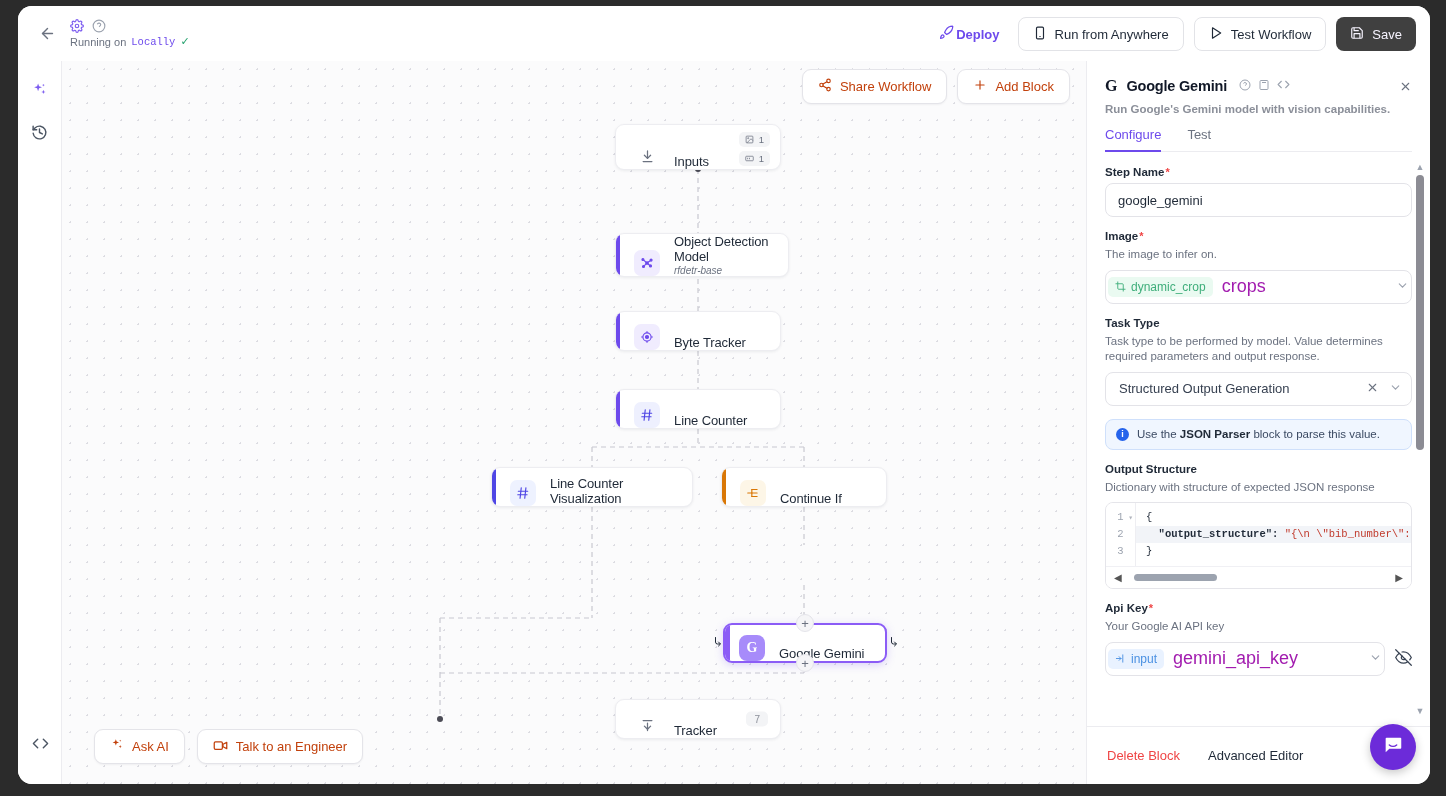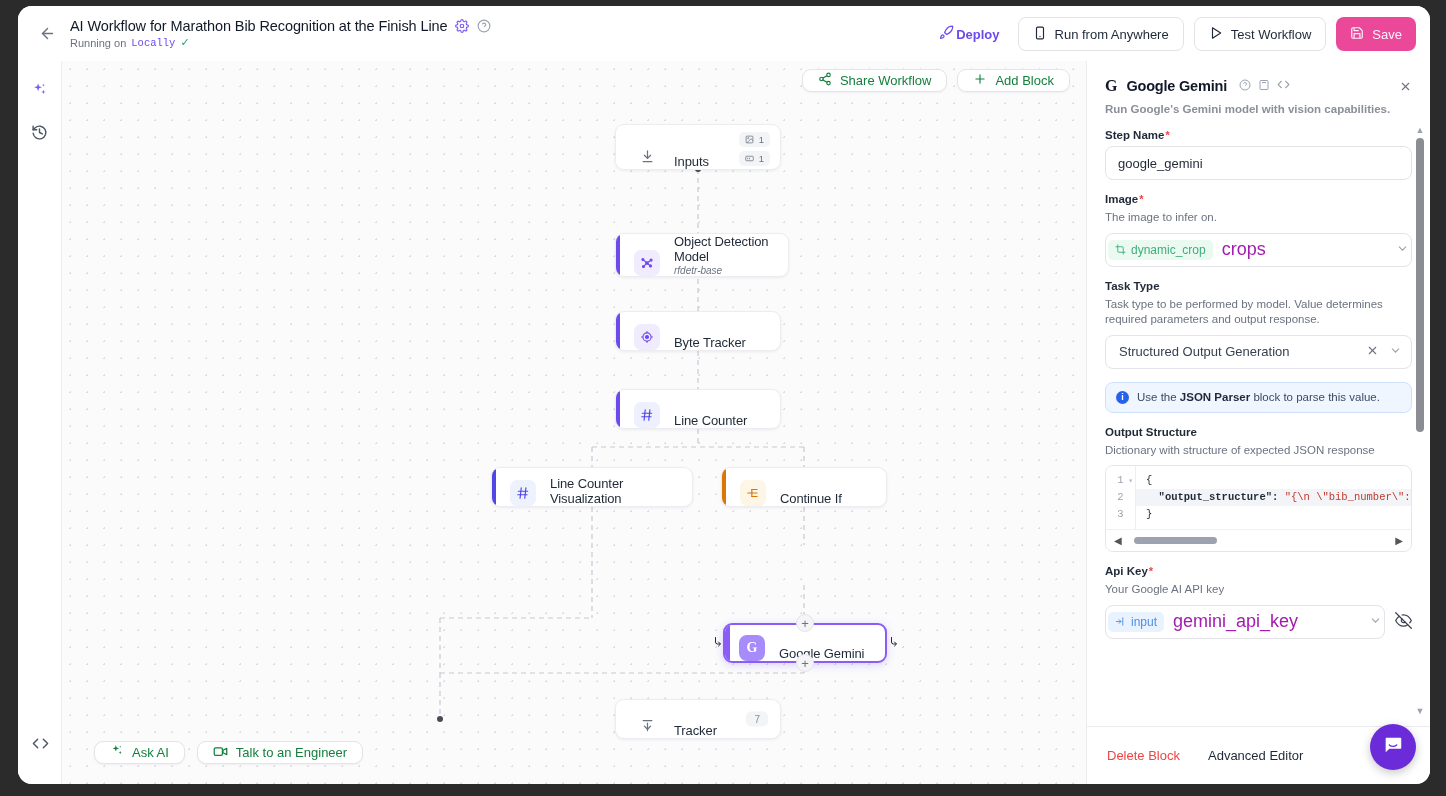--- a/index.html
+++ b/index.html
@@ -50,21 +50,21 @@
     padding: 6px 8px; cursor: pointer; background: none; border: none;
   }
   .tb-btn {
     display: flex; align-items: center; gap: 8px;
     height: 34px; padding: 0 14px;
     border: 1px solid #e2e3e7; border-radius: 8px;
     background: #fff; color: #1f2937; font-size: 13px; cursor: pointer;
     font-family: "Liberation Sans", sans-serif;
   }
   .tb-btn.primary {
-    background: #ec4899; border: none; color: #f7f4ff; font-weight: 500;
+    background: #404040; border: none; color: #f7f4ff; font-weight: 500;
   }
 
   
   .rail {
     position: absolute; left: 0; top: 55px; width: 44px; height: 723px;
     background: #fff; border-right: 1px solid #ececf0;
     display: flex; flex-direction: column; align-items: center; padding-top: 14px;
   }
   .rail-icon {
     width: 30px; height: 30px; margin-bottom: 12px; border-radius: 7px;
@@ -82,23 +82,23 @@
     background-image:
       radial-gradient(circle, #dcdce2 1px, transparent 1px);
     background-size: 17px 17px;
     overflow: hidden;
   }
   .canvas-topbtns {
     position: absolute; right: 16px; top: 8px; display: flex; gap: 10px; z-index: 6;
   }
   .canvas-btn {
     display: flex; align-items: center; gap: 8px;
-    height: 23px; padding: 0 15px;
+    height: 35px; padding: 0 15px;
     border: 1px solid #e4e4e9; border-radius: 9px;
-    background: #fff; color: #15803d; font-size: 13px; cursor: pointer;
+    background: #fff; color: #c2410c; font-size: 13px; cursor: pointer;
     box-shadow: 0 1px 2px rgba(16,24,40,.05);
     font-family: "Liberation Sans", sans-serif;
   }
   .canvas-bottombtns {
     position: absolute; left: 32px; bottom: 20px; display: flex; gap: 12px; z-index: 6;
   }
 
   
   .node {
     position: absolute;
@@ -272,21 +272,20 @@
 
   <div class="topbar">
     <div class="back-btn">
       <svg width="17" height="17" viewBox="0 0 24 24" fill="none" stroke="currentColor" stroke-width="2" stroke-linecap="round" stroke-linejoin="round">
           <line x1="19" y1="12" x2="5" y2="12"></line>
           <polyline points="12 19 5 12 12 5"></polyline>
         </svg>
     </div>
     <div class="title-wrap">
       <div class="title-row">
-        <div class="wf-title">AI Workflow for Marathon Bib Recognition at the Finish Line</div>
         <span class="title-icon">
           <svg width="14" height="14" viewBox="0 0 24 24" fill="none" stroke="currentColor" stroke-width="2">
               <circle cx="12" cy="12" r="3"></circle>
               <path d="M19.4 15a1.65 1.65 0 0 0 .33 1.82l.06.06a2 2 0 1 1-2.83 2.83l-.06-.06a1.65 1.65 0 0 0-1.82-.33 1.65 1.65 0 0 0-1 1.51V21a2 2 0 1 1-4 0v-.09A1.65 1.65 0 0 0 9 19.4a1.65 1.65 0 0 0-1.82.33l-.06.06a2 2 0 1 1-2.83-2.83l.06-.06A1.65 1.65 0 0 0 4.6 15a1.65 1.65 0 0 0-1.51-1H3a2 2 0 1 1 0-4h.09A1.65 1.65 0 0 0 4.6 9a1.65 1.65 0 0 0-.33-1.82l-.06-.06a2 2 0 1 1 2.83-2.83l.06.06A1.65 1.65 0 0 0 9 4.6a1.65 1.65 0 0 0 1-1.51V3a2 2 0 1 1 4 0v.09a1.65 1.65 0 0 0 1 1.51 1.65 1.65 0 0 0 1.82-.33l.06-.06a2 2 0 1 1 2.83 2.83l-.06.06A1.65 1.65 0 0 0 19.4 9V9a1.65 1.65 0 0 0 1.51 1H21a2 2 0 1 1 0 4h-.09a1.65 1.65 0 0 0-1.51 1z"></path>
             </svg>
         </span>
         <span class="title-icon muted">
           <svg width="14" height="14" viewBox="0 0 24 24" fill="none" stroke="currentColor" stroke-width="2">
               <circle cx="12" cy="12" r="10"></circle>
               <path d="M9.09 9a3 3 0 0 1 5.83 1c0 2-3 3-3 3"></path>
@@ -624,20 +623,24 @@
           </span>
         </span>
       </div>
       <div class="panel-close">
         <svg width="13" height="13" viewBox="0 0 24 24" fill="none" stroke="currentColor" stroke-width="2" stroke-linecap="round">
             <line x1="18" y1="6" x2="6" y2="18"></line>
             <line x1="6" y1="6" x2="18" y2="18"></line>
           </svg>
       </div>
       <div class="panel-desc">Run Google's Gemini model with vision capabilities.</div>
+      <div class="tabs">
+        <div class="tab active">Configure</div>
+        <div class="tab">Test</div>
+      </div>
     </div>
 
     <div class="panel-body">
 
       <div class="field-block">
         <div class="field-label">
           <span>Step Name</span>
           <span class="req">*</span>
         </div>
         <input class="text-input" value="google_gemini" style="">

